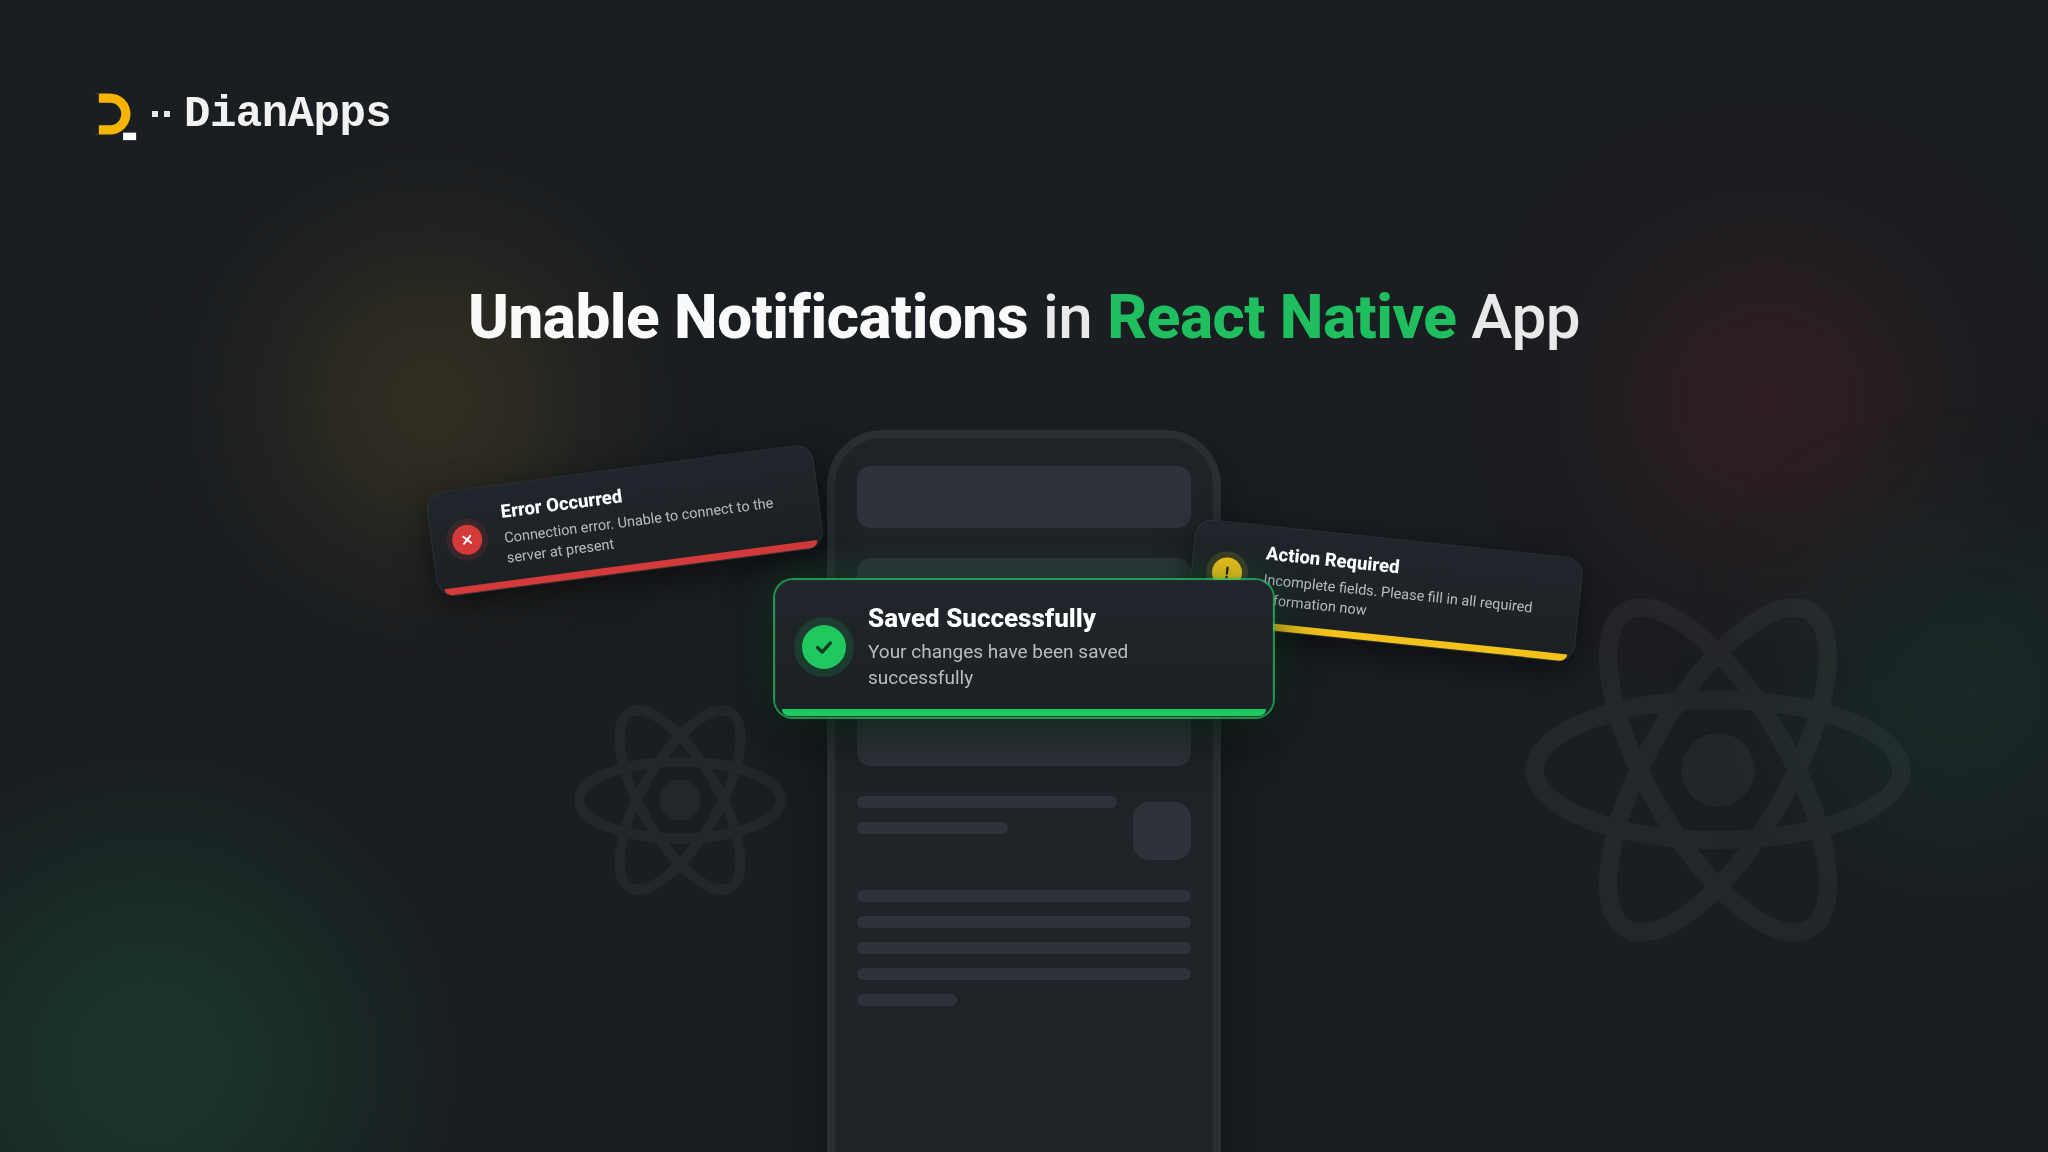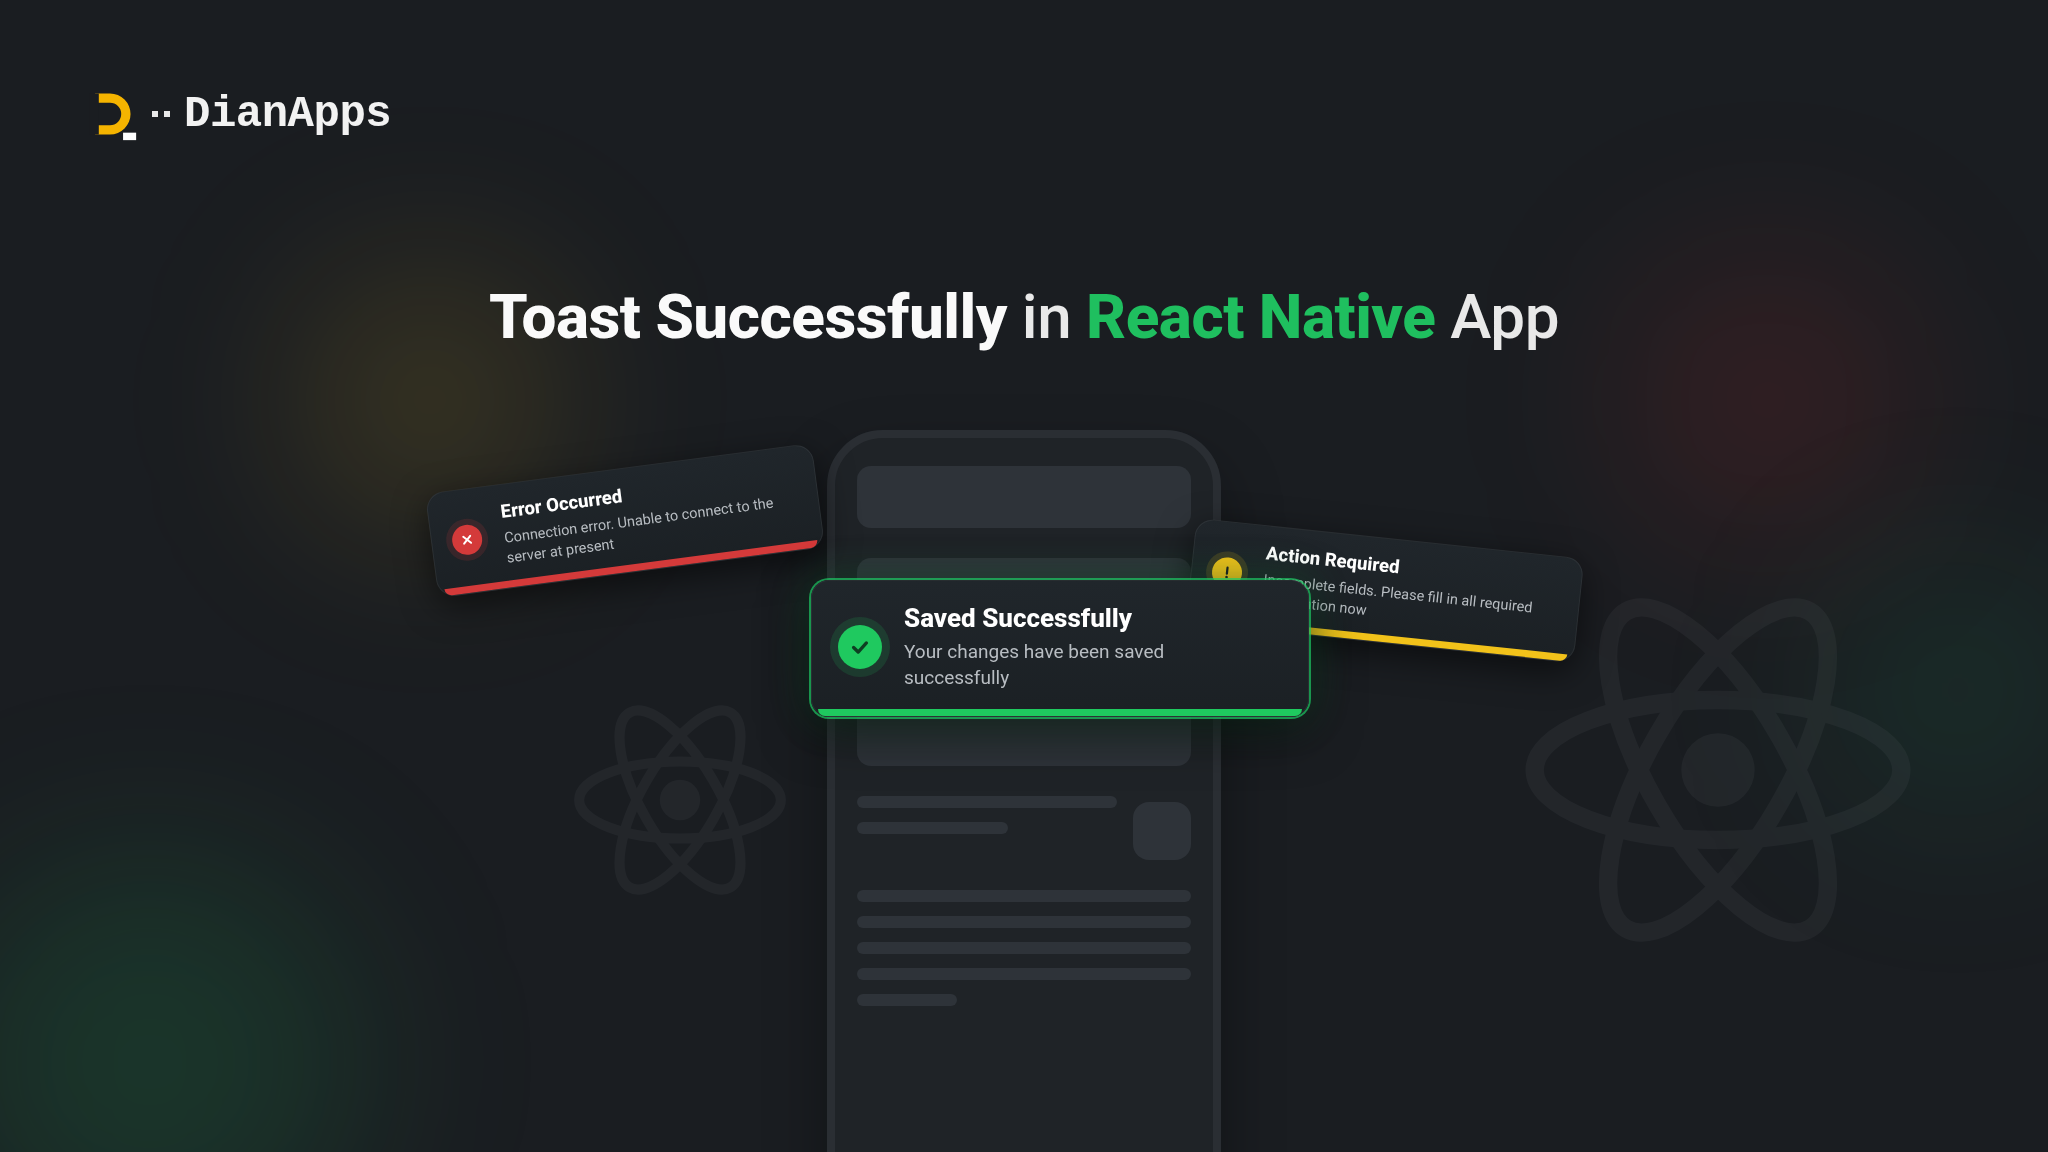--- a/index.html
+++ b/index.html
@@ -104,21 +104,20 @@
   .toast .ico svg { width: 22px; height: 22px; }
   .toast .body { display: flex; flex-direction: column; gap: 6px; }
   .toast .title { font-weight: 800; }
   .toast .desc  { color: #b8bdc2; line-height: 1.35; }
 
   
   .toast-success {
     top: 580px; left: 50%; transform: translateX(-50%);
     width: 498px;
     box-shadow: 0 0 0 2px rgba(30,200,100,0.7), 0 14px 50px rgba(0,0,0,0.6), 0 0 40px rgba(30,200,100,0.25);
-    margin-left: 36px;
   }
   .toast-success::after { background: #1fc95f; }
   .toast-success .ico { background: #1fc95f; box-shadow: 0 0 0 8px rgba(31,201,95,0.15); }
   .toast-success .title { font-size: 26px; }
   .toast-success .desc  { font-size: 19px; max-width: 340px; }
 
   
   .toast-error {
     top: 468px; left: 430px;
     width: 390px;
@@ -164,21 +163,21 @@
     </svg>
   </span>
   <span class="logo-sep">
       <span></span>
       <span></span>
     </span>
   <span class="logo-text">DianApps</span>
 </div>
 
 <h1 class="heading">
-  <span class="strong">Toast Successfully</span>
+  <span class="strong">Unable Notifications</span>
   <span>in</span>
   <span class="accent">React Native</span>
   <span>App</span>
 </h1>
 
 <div class="atom atom-left">
   <svg viewBox="-12 -12 24 24">
     <circle r="2.2" fill="#8a9099"></circle>
     <g fill="none" stroke="#8a9099" stroke-width="1.1">
       <ellipse rx="11" ry="4.2"></ellipse>

